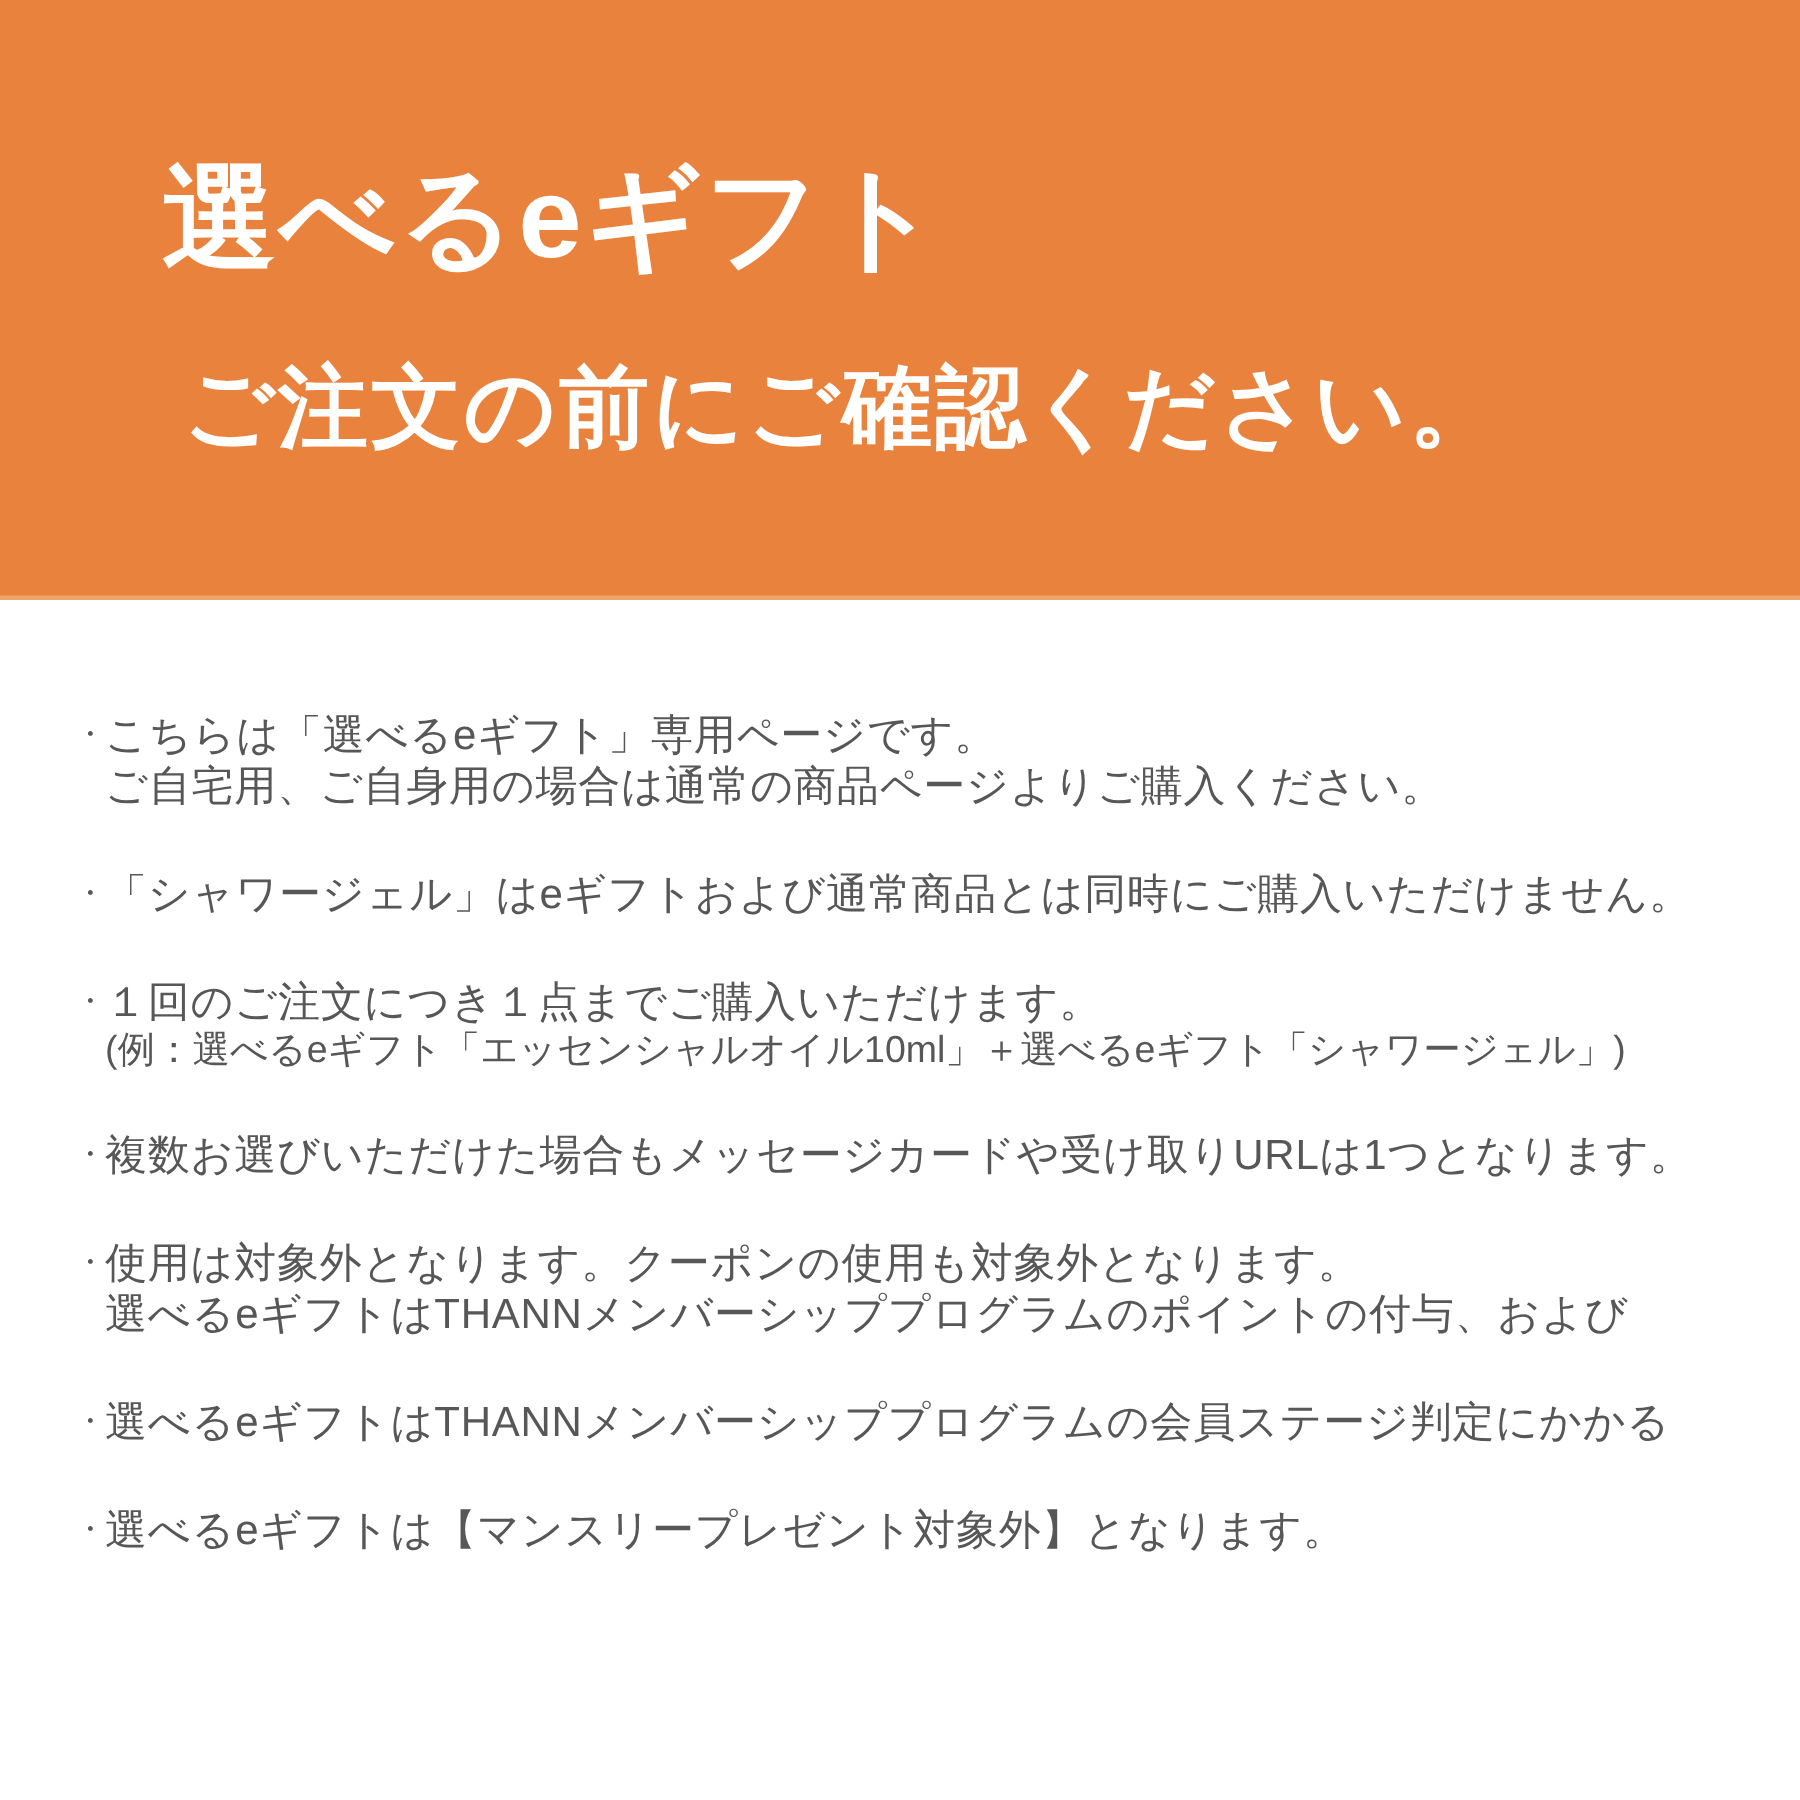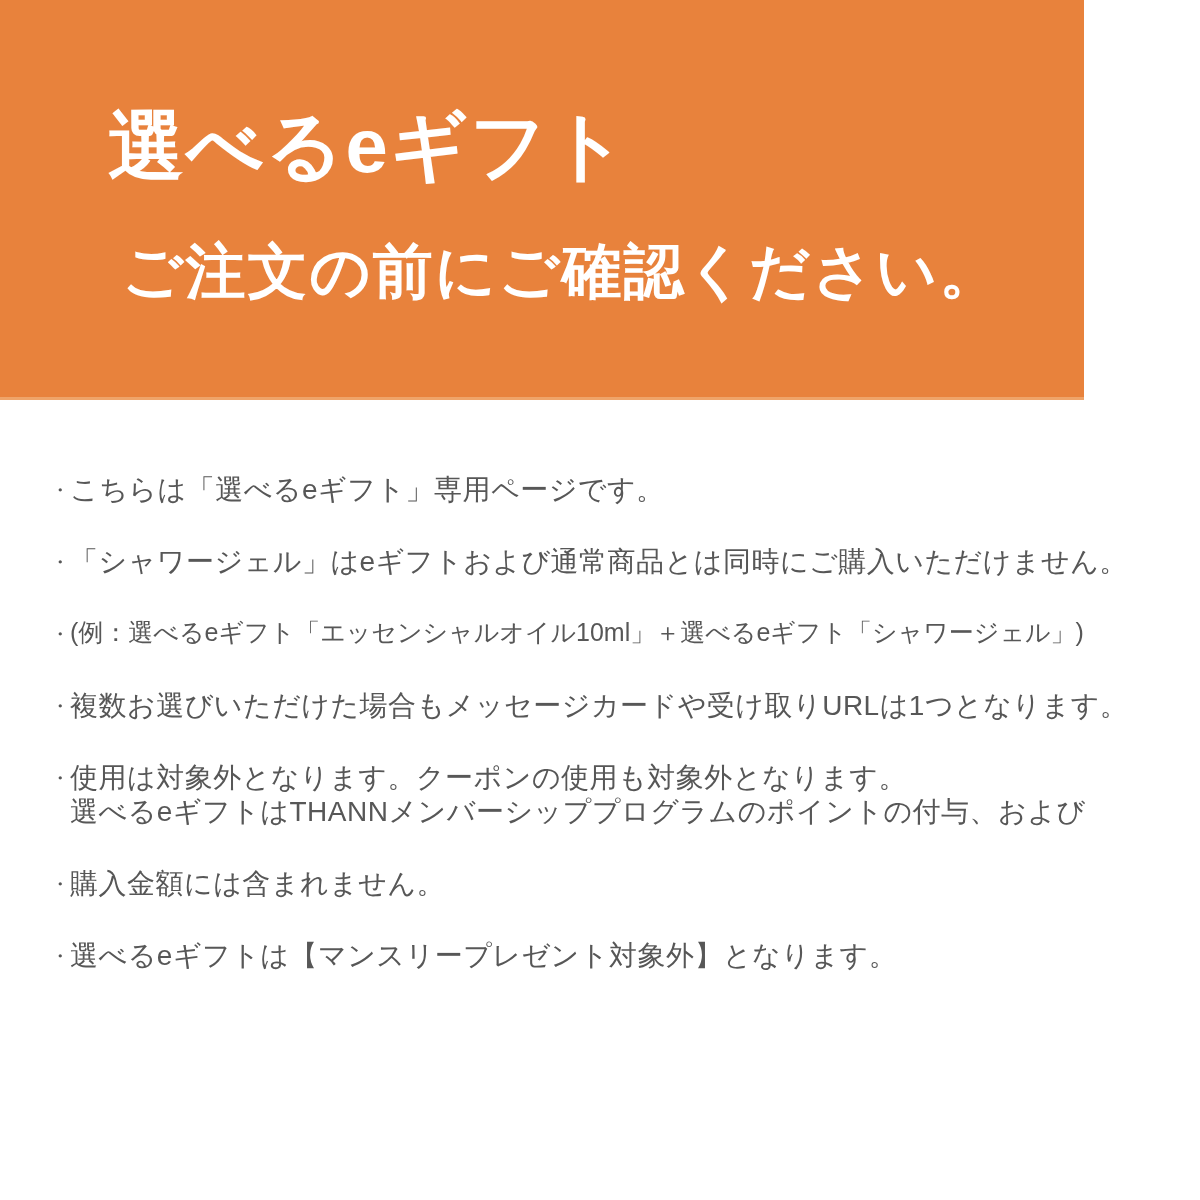--- a/index.html
+++ b/index.html
@@ -12,21 +12,21 @@
     width: 1200px;
     height: 1200px;
     background: #ffffff;
     overflow: hidden;
     font-family: "Liberation Sans", "DejaVu Sans", sans-serif;
   }
 
   
   .banner {
     box-sizing: border-box;
-    width: 1084px;
+    width: 1200px;
     height: 400px;
     background: #E8823C;
     border-bottom: 3px solid #EFA469;
     padding: 104px 40px 0 108px;
     color: #ffffff;
   }
   .banner-title {
     font-size: 76px;
     line-height: 84px;
     font-weight: 700;
@@ -88,33 +88,35 @@
     <div class="banner-title">選べるeギフト</div>
     <div class="banner-subtitle">ご注文の前にご確認ください。</div>
   </div>
 
   <div class="notes">
 
     <div class="note-item">
       <span class="bullet">・</span>
       <div class="note-text">
         <div class="line">こちらは「選べるeギフト」専用ページです。</div>
+        <div class="line">ご自宅用、ご自身用の場合は通常の商品ページよりご購入ください。</div>
       </div>
     </div>
 
     <div class="note-item">
       <span class="bullet">・</span>
       <div class="note-text">
         <div class="line">「シャワージェル」はeギフトおよび通常商品とは同時にご購入いただけません。</div>
       </div>
     </div>
 
     <div class="note-item">
       <span class="bullet">・</span>
       <div class="note-text">
+        <div class="line">１回のご注文につき１点までご購入いただけます。</div>
         <div class="subnote">(例：選べるeギフト「エッセンシャルオイル10ml」＋選べるeギフト「シャワージェル」)</div>
       </div>
     </div>
 
     <div class="note-item">
       <span class="bullet">・</span>
       <div class="note-text">
         <div class="line">複数お選びいただけた場合もメッセージカードや受け取りURLは1つとなります。</div>
       </div>
     </div>
@@ -123,21 +125,21 @@
       <span class="bullet">・</span>
       <div class="note-text">
         <div class="line">使用は対象外となります。クーポンの使用も対象外となります。</div>
         <div class="line">選べるeギフトはTHANNメンバーシッププログラムのポイントの付与、および</div>
       </div>
     </div>
 
     <div class="note-item">
       <span class="bullet">・</span>
       <div class="note-text">
-        <div class="line">購入金額には含まれません。</div>
+        <div class="line">選べるeギフトはTHANNメンバーシッププログラムの会員ステージ判定にかかる</div>
       </div>
     </div>
 
     <div class="note-item">
       <span class="bullet">・</span>
       <div class="note-text">
         <div class="line">選べるeギフトは【マンスリープレゼント対象外】となります。</div>
       </div>
     </div>
 

